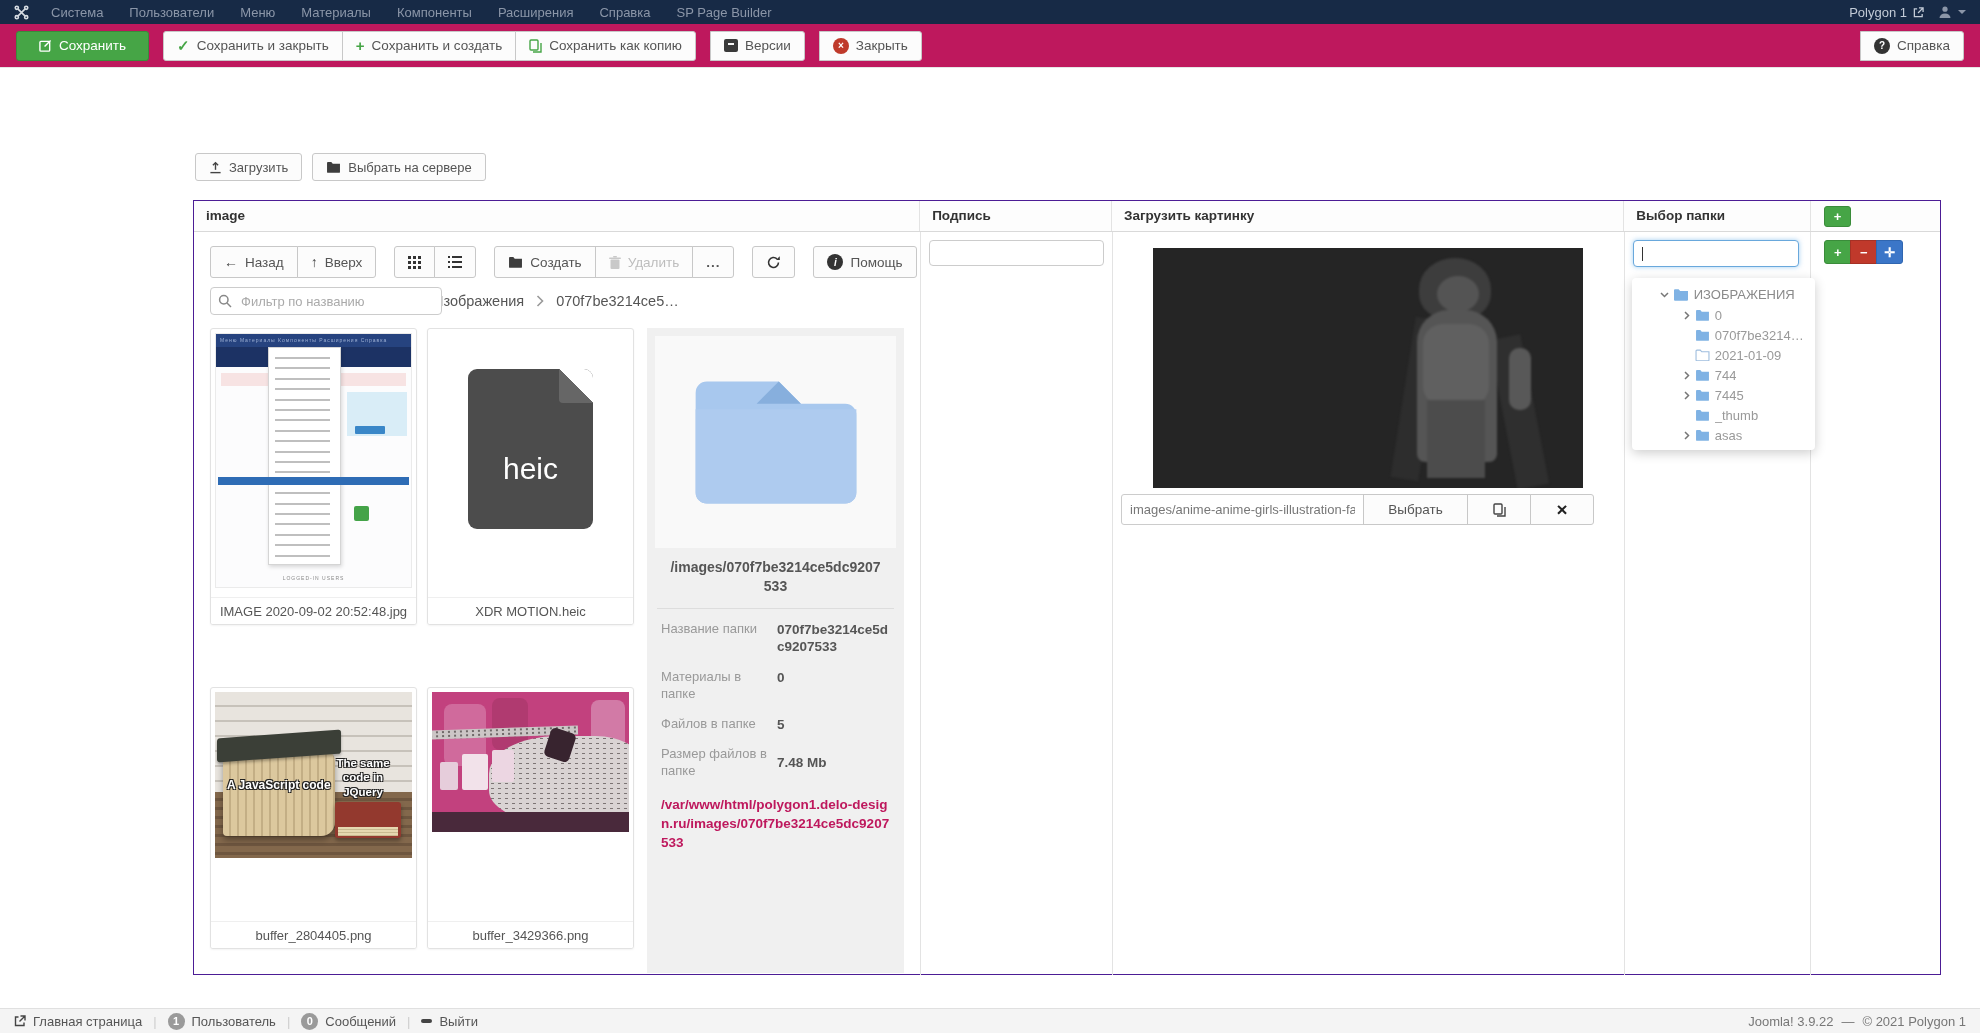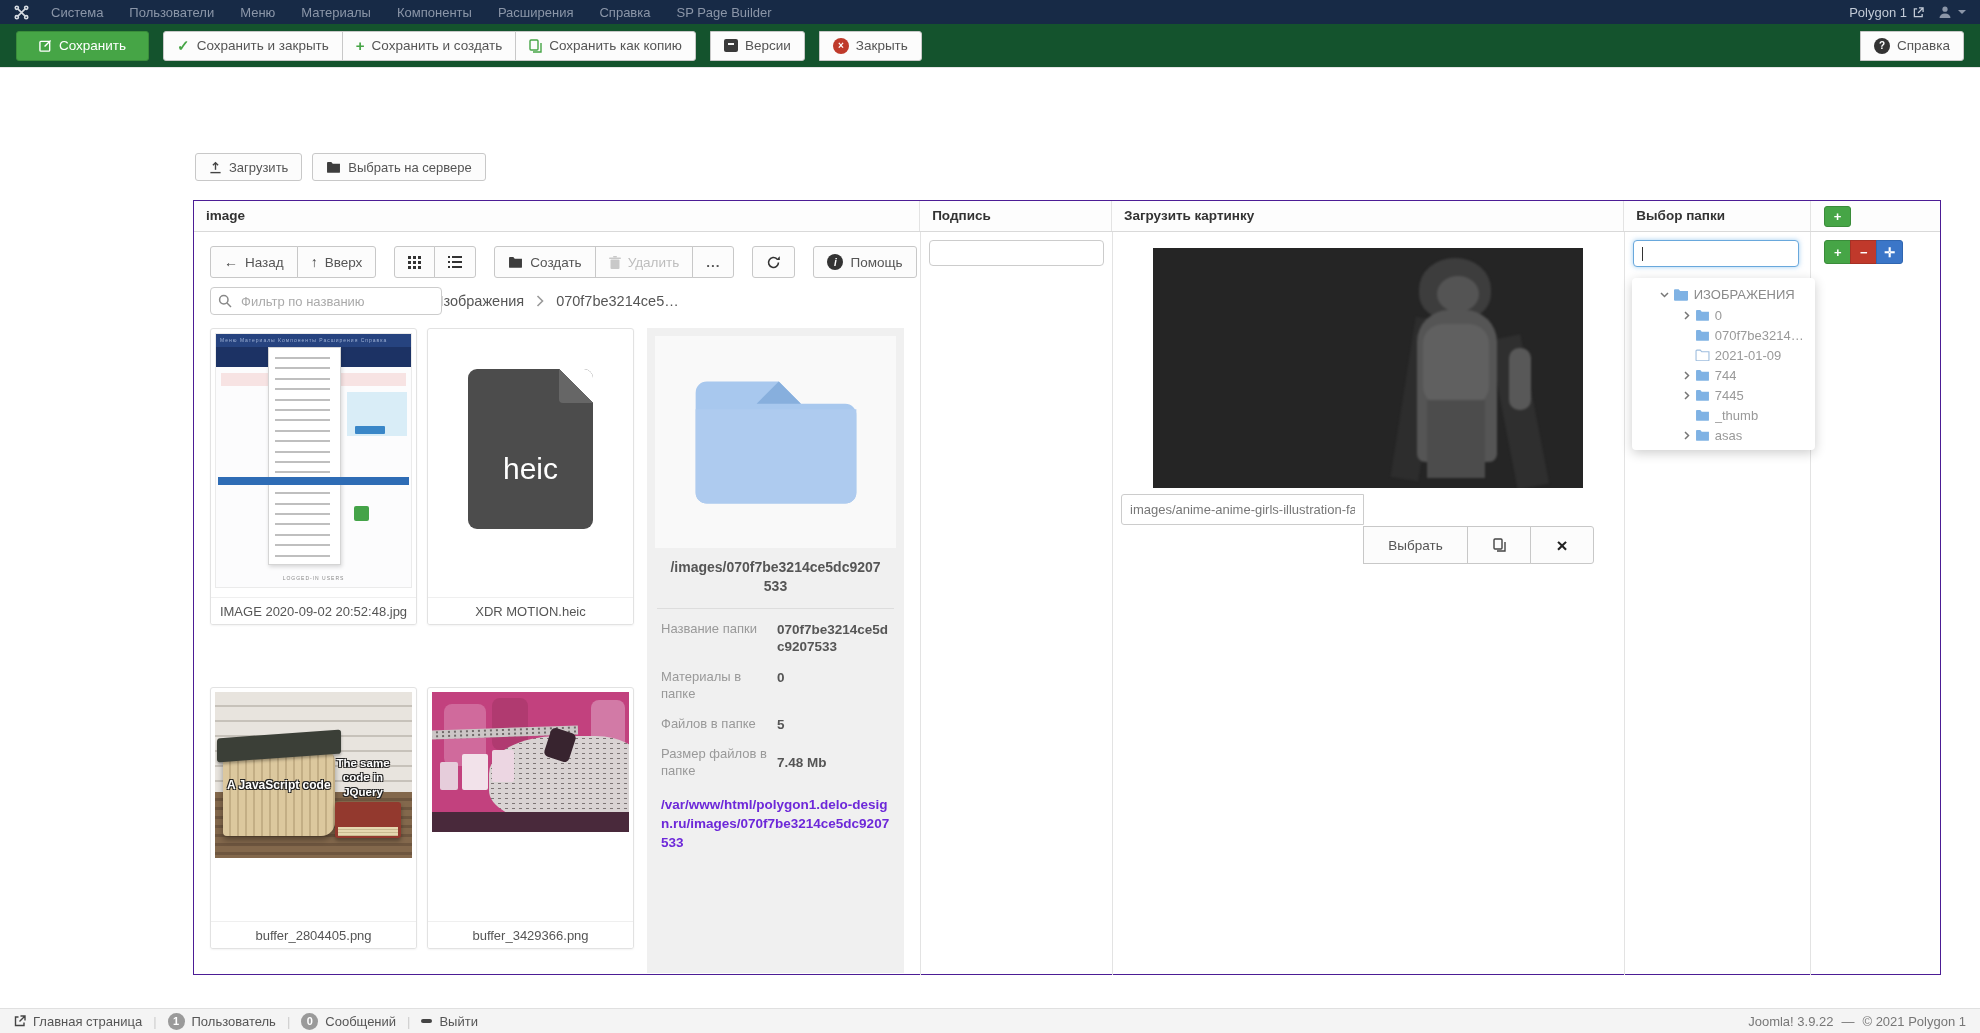--- a/index.html
+++ b/index.html
@@ -12,21 +12,21 @@
             display:flex; align-items:center; padding:0 14px; }
   .jlogo { display:flex; align-items:center; margin-right:22px; }
   .topnav { display:flex; align-items:center; gap:26px; }
   .topnav .tn-item { color:#8b96a8; font-size:13px; cursor:default; }
   .topbar-right { margin-left:auto; display:flex; align-items:center; gap:14px; }
   .site-link { display:flex; align-items:center; gap:6px; color:#c3cbd7; font-size:13px; }
   .caret-down { width:0; height:0; border-left:4px solid transparent; border-right:4px solid transparent;
                 border-top:4px solid #8b96a8; margin-left:2px; }
 
   
-  .toolbar { position:absolute; top:24px; left:0; right:0; height:44px; background:#14532d;
+  .toolbar { position:absolute; top:24px; left:0; right:0; height:44px; background:#be185d;
              border-bottom:1px solid #e6e6e6; display:flex; align-items:center; padding:0 16px; }
   .btn { display:inline-flex; align-items:center; justify-content:center; gap:7px; height:30px;
          padding:0 13px; background:#fcfcfc; border:1px solid #c8c8c8; border-radius:3px;
          color:#555; font-size:13.5px; cursor:pointer; white-space:nowrap; }
   .btn-primary { background:#46a546; border-color:#3a8c3a; color:#fff; padding:0 22px; }
   .tb-group { display:flex; margin-left:14px; }
   .tb-group .btn { border-radius:0; margin-left:-1px; }
   .tb-group .btn:first-child { border-radius:3px 0 0 3px; margin-left:0; }
   .tb-group .btn:last-child { border-radius:0 3px 3px 0; }
   .toolbar .right { margin-left:auto; }
@@ -146,42 +146,42 @@
   
   .info { width:257px; margin-left:13px; height:645px; background:#f0f0f0; padding:12px 14px; }
   .info-preview { background:#f9f9f9; height:212px; display:flex; align-items:center; justify-content:center;
                   margin:-4px -6px 10px; }
   .info-path { font-size:14px; font-weight:bold; color:#555; text-align:center; line-height:1.35;
                word-break:break-all; padding:0 6px; }
   .info-divider { border-top:1px solid #ddd; margin:12px -4px; }
   .info-row { display:flex; margin-bottom:13px; }
   .info-row .lbl { width:110px; color:#999; font-size:13px; line-height:1.3; flex:none; }
   .info-row .val { color:#555; font-size:13.5px; font-weight:bold; word-break:break-all; line-height:1.3; padding-left:6px; }
-  .info-server { margin-top:16px; font-size:13.5px; font-weight:bold; color:#6d28d9; word-break:break-all; line-height:1.4; }
+  .info-server { margin-top:16px; font-size:13.5px; font-weight:bold; color:#be185d; word-break:break-all; line-height:1.4; }
 
   
   .caption-input { margin:8px; width:175px; height:26px; border:1px solid #ccc; border-radius:4px;
                    padding:0 7px; font-size:13px; outline:none; font-family:"Liberation Sans",sans-serif; }
 
   
   .preview-img { margin:16px auto 0; width:430px; height:240px; background:#252525; position:relative; overflow:hidden; }
   .figure { position:absolute; inset:0; filter:blur(1.3px); }
   .figure div { position:absolute; }
   .f-hair { right:92px; top:10px; width:72px; height:62px; background:#3d3d3d; border-radius:50% 50% 42% 42%; }
   .f-face { right:104px; top:28px; width:42px; height:36px; background:#545454; border-radius:50%; }
   .f-robe-l { right:152px; top:70px; width:28px; height:162px; background:#2d2d2d; transform:rotate(9deg); }
   .f-robe-r { right:48px; top:88px; width:32px; height:152px; background:#2f2f2f; transform:rotate(-11deg); }
   .f-body { right:86px; top:62px; width:80px; height:152px; background:#555; border-radius:32px 32px 8px 8px; }
   .f-shirt { right:94px; top:76px; width:66px; height:82px; background:#606060; border-radius:20px; }
   .f-skirt { right:98px; top:152px; width:58px; height:78px; background:#4c4c4c; }
   .f-arm { right:52px; top:100px; width:22px; height:62px; background:#585858; border-radius:10px; }
   .input-group { display:flex; margin:6px 8px 0; }
   .input-group input { width:243px; height:31px; border:1px solid #ccc; border-radius:3px 0 0 3px;
                        padding:0 8px; font-size:13px; color:#777; outline:none; font-family:"Liberation Sans",sans-serif; }
-  .input-group .btn { height:38px; border-radius:0; margin-left:-1px;margin-top:32px; }
+  .input-group .btn { height:31px; border-radius:0; margin-left:-1px; }
   .input-group .btn:last-child { border-radius:0 3px 3px 0; }
   .ig-choose { width:105px; }
   .ig-ico { width:64px; }
 
   
   .folder-input { margin:8px; width:166px; height:27px; border:1px solid #69a8dc; border-radius:4px;
                   box-shadow:0 0 5px rgba(102,175,233,.6); padding:0 7px; font-size:13px; outline:none;
                   font-family:"Liberation Sans",sans-serif; }
   .dropdown { position:absolute; left:7px; top:46px; width:183px; height:172px; background:#fff;
               border-radius:4px; box-shadow:0 3px 12px rgba(0,0,0,.2); padding:6px 0; overflow:hidden; z-index:5; }

